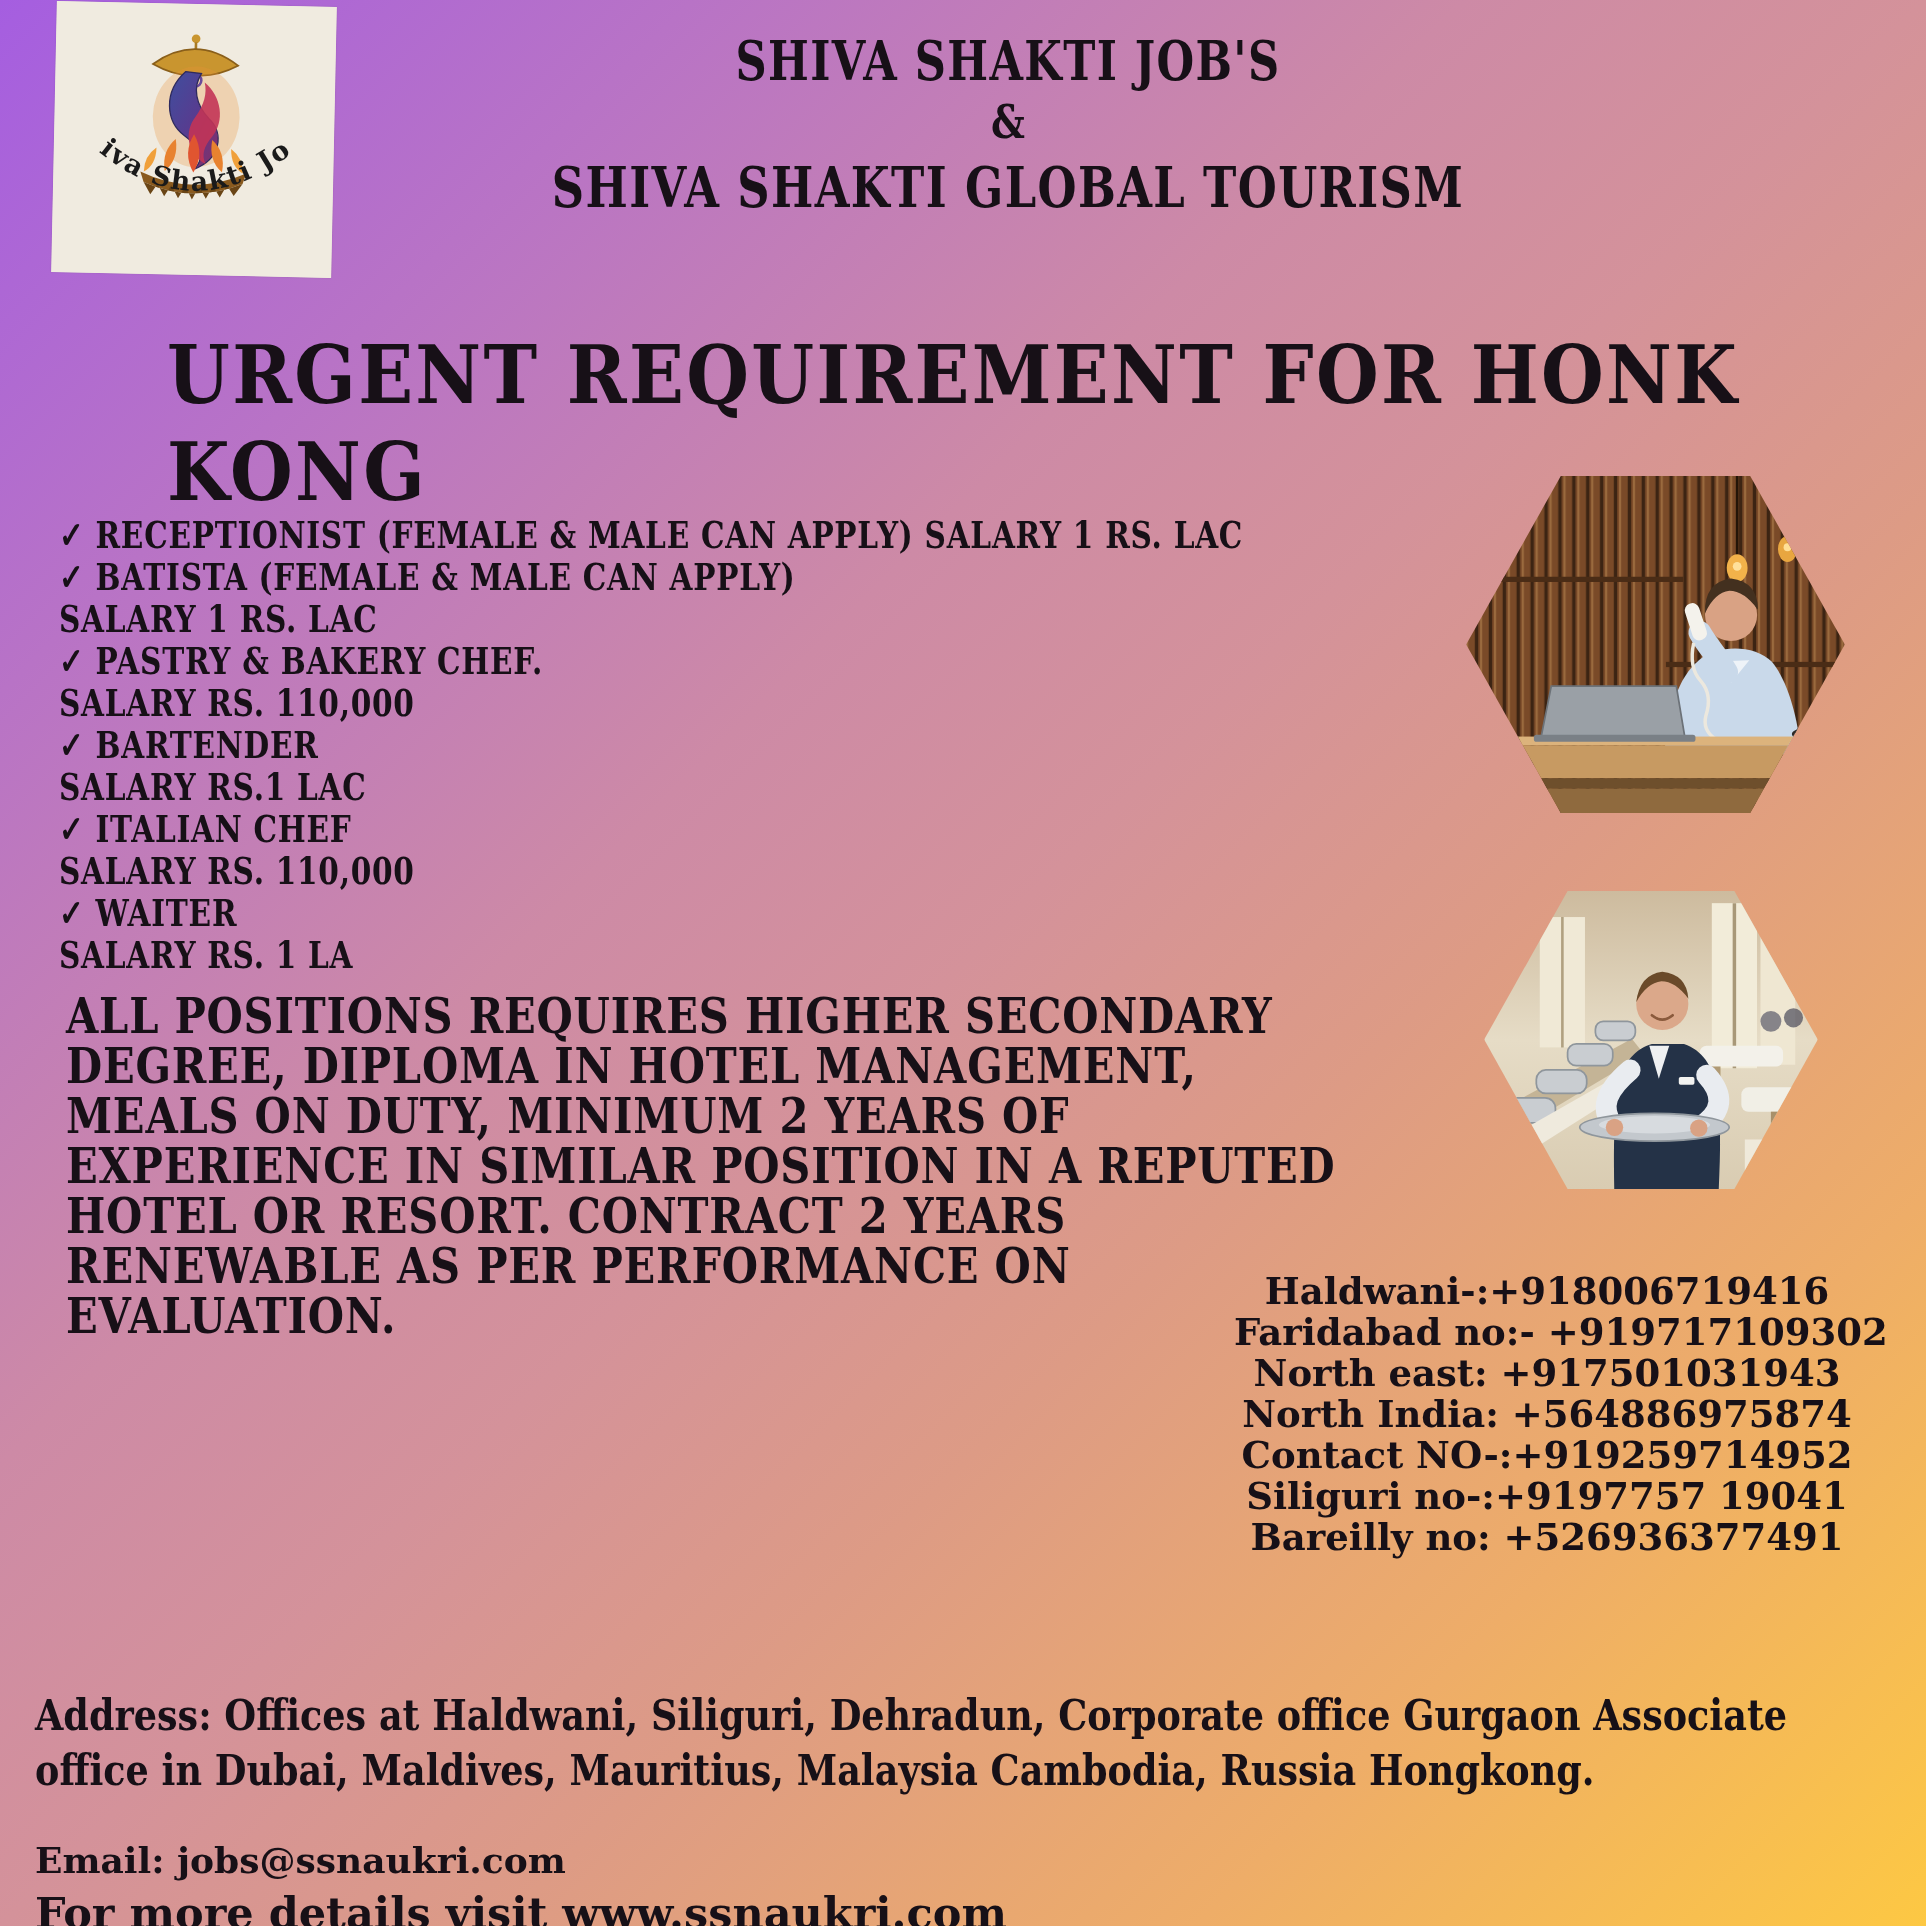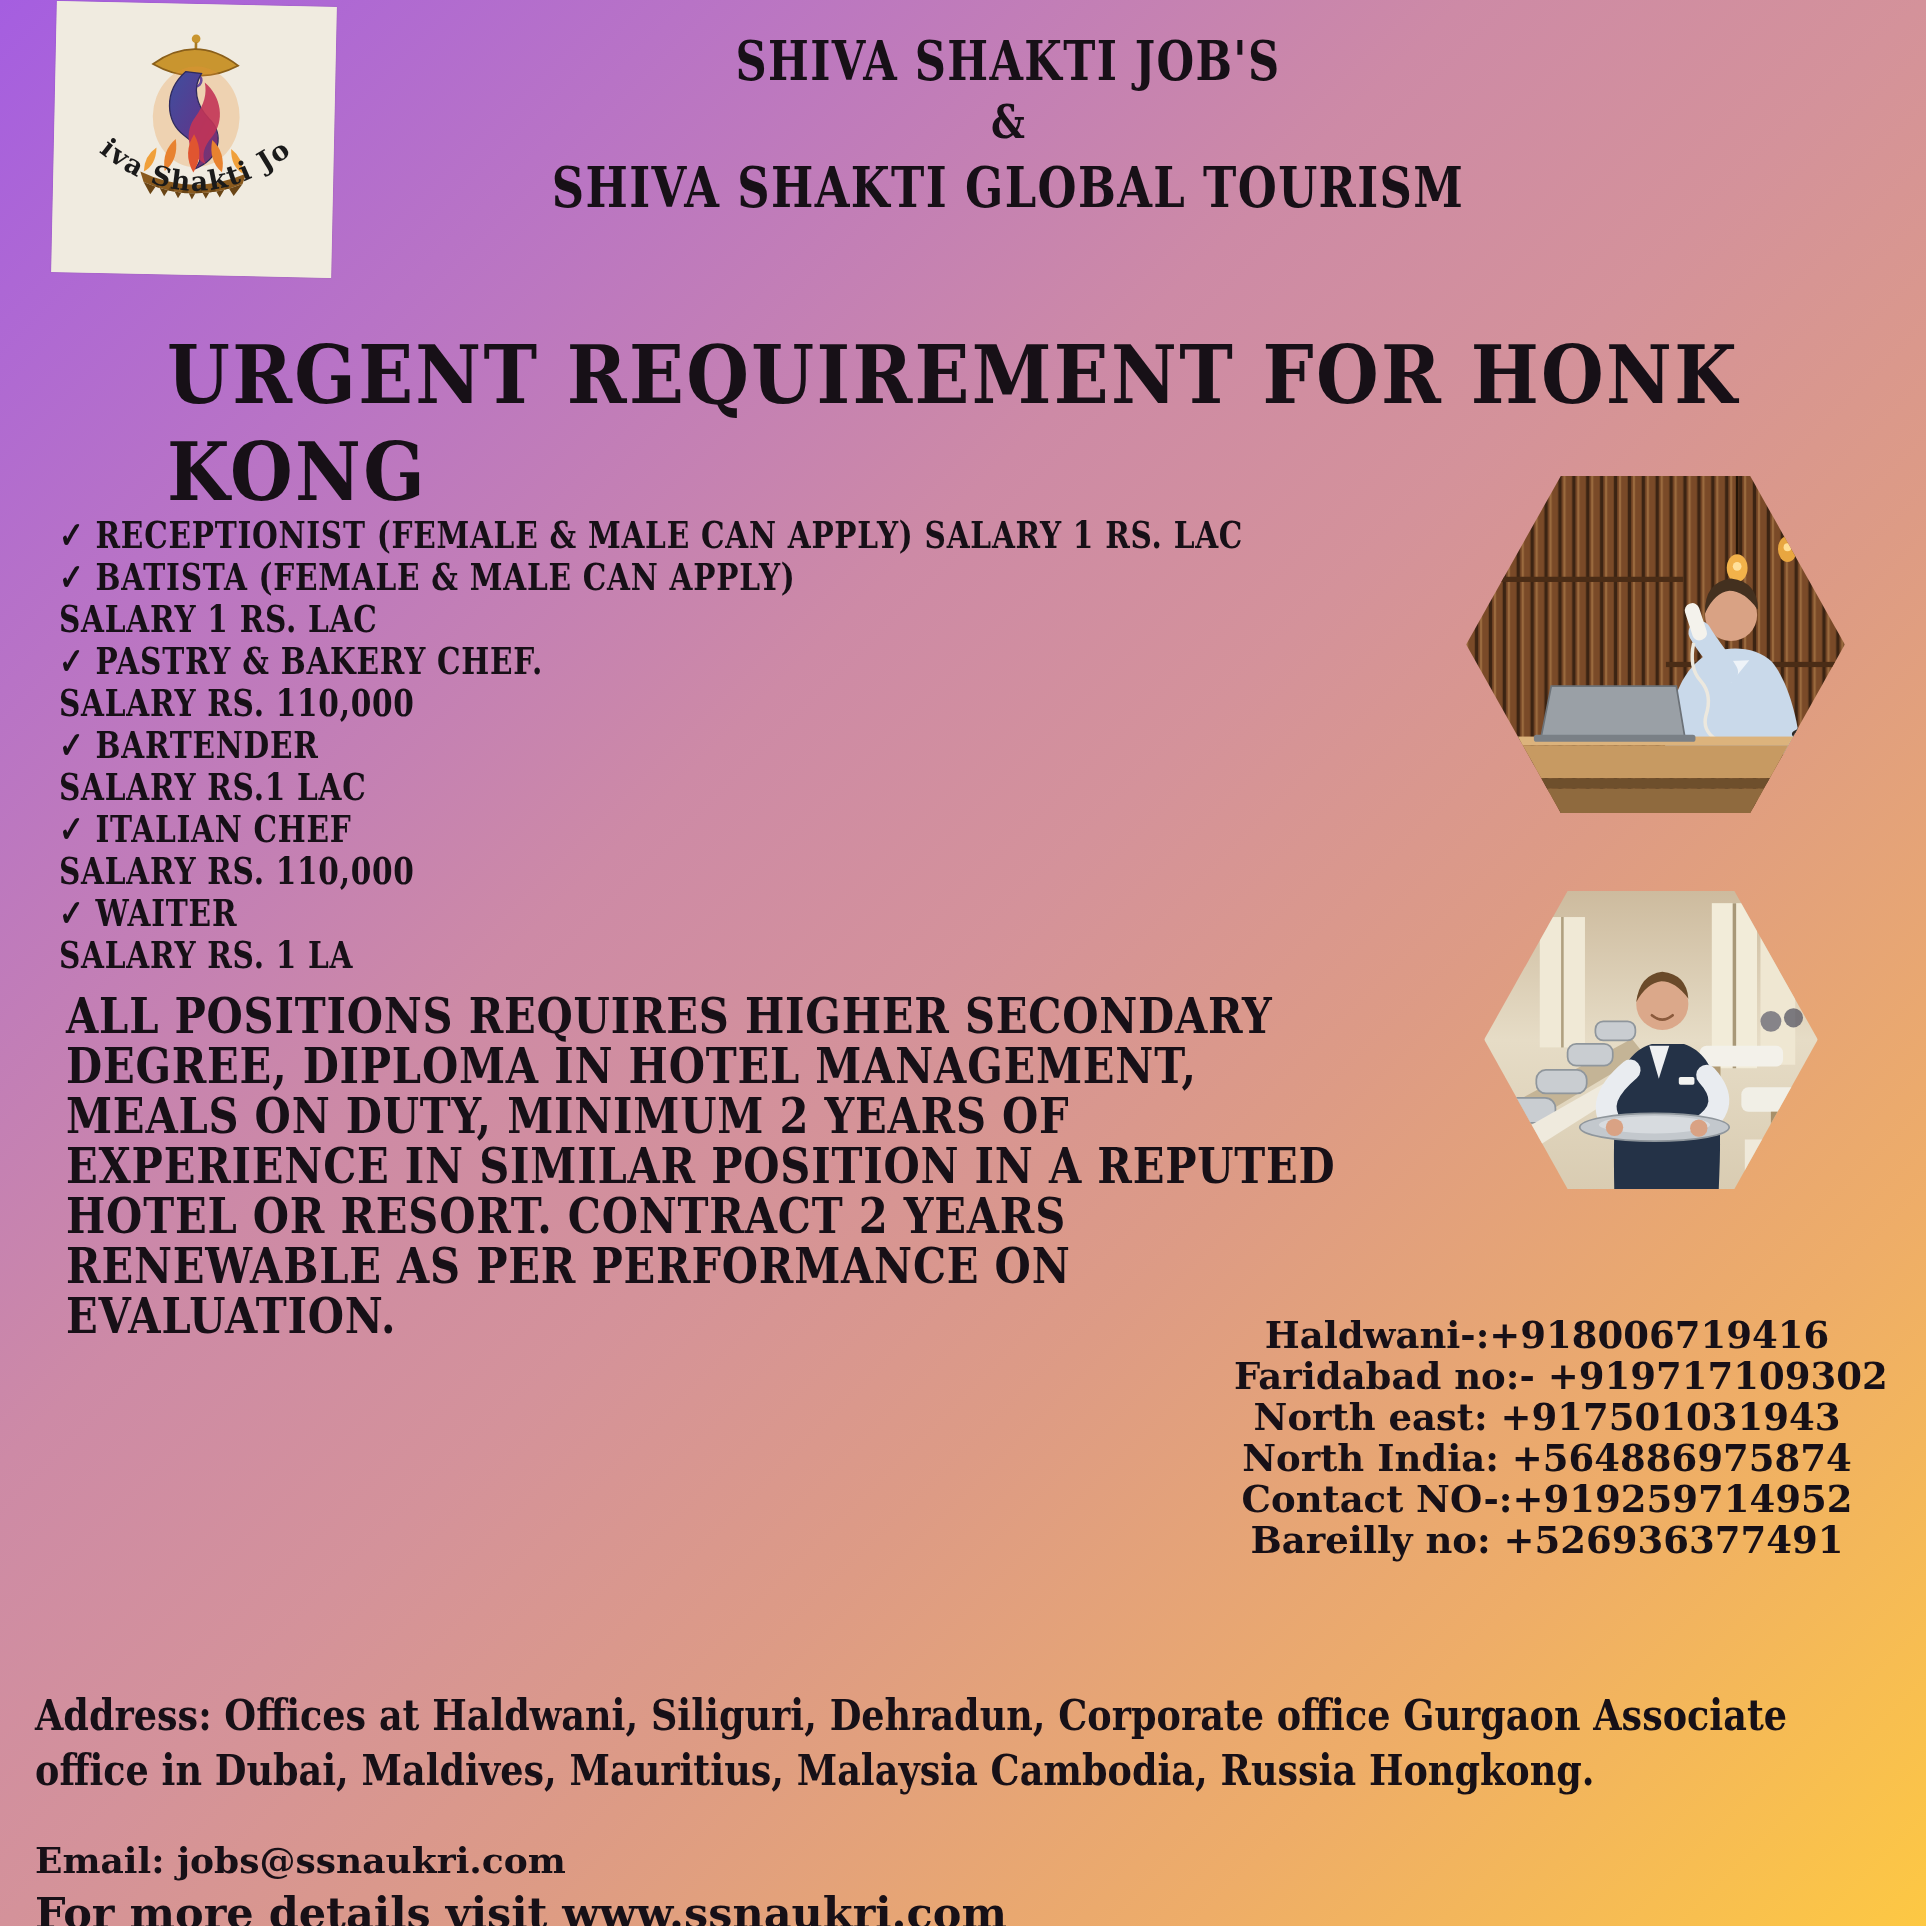--- a/index.html
+++ b/index.html
@@ -59,21 +59,21 @@
   
   .hex{overflow:hidden;}
   .hex svg{display:block;}
   .hex1{left:1466px;top:476px;width:379px;height:337px;}
   .hex2{left:1484px;top:891px;width:334px;height:298px;}
 
   
   .contacts{
     left:1234px;top:1271px;width:626px;
     text-align:center;
-    font-size:37px;line-height:41px;margin-top:44px;
+    font-size:37px;line-height:41px;
   }
 
   
   .address{
     left:35px;top:1688px;width:2086px;
     font-size:43px;line-height:55px;
     transform:scaleX(.85);transform-origin:left top;
   }
   .email-line{left:35px;top:1835px;font-size:36px;line-height:50px;}
   .website-line{left:35px;top:1888px;font-size:43px;line-height:50px;}
@@ -257,20 +257,21 @@
       </g>
     </svg>
   </div>
 
   <div class="abs contacts">
     <div class="nowrap">Haldwani-:+918006719416</div>
     <div class="nowrap">Faridabad no:- +919717109302</div>
     <div class="nowrap">North east: +917501031943</div>
     <div class="nowrap">North India: +564886975874</div>
     <div class="nowrap">Contact NO-:+919259714952</div>
+    <div class="nowrap">Siliguri no-:+9197757 19041</div>
     <div class="nowrap">Bareilly no: +526936377491</div>
   </div>
 
   <div class="abs address">
     <div class="nowrap">Address: Offices at Haldwani, Siliguri, Dehradun, Corporate office Gurgaon Associate</div>
     <div class="nowrap">office in Dubai, Maldives, Mauritius, Malaysia Cambodia, Russia Hongkong.</div>
   </div>
 
   <div class="abs email-line nowrap">Email: jobs@ssnaukri.com</div>
   <div class="abs website-line nowrap">For more details visit www.ssnaukri.com</div>

